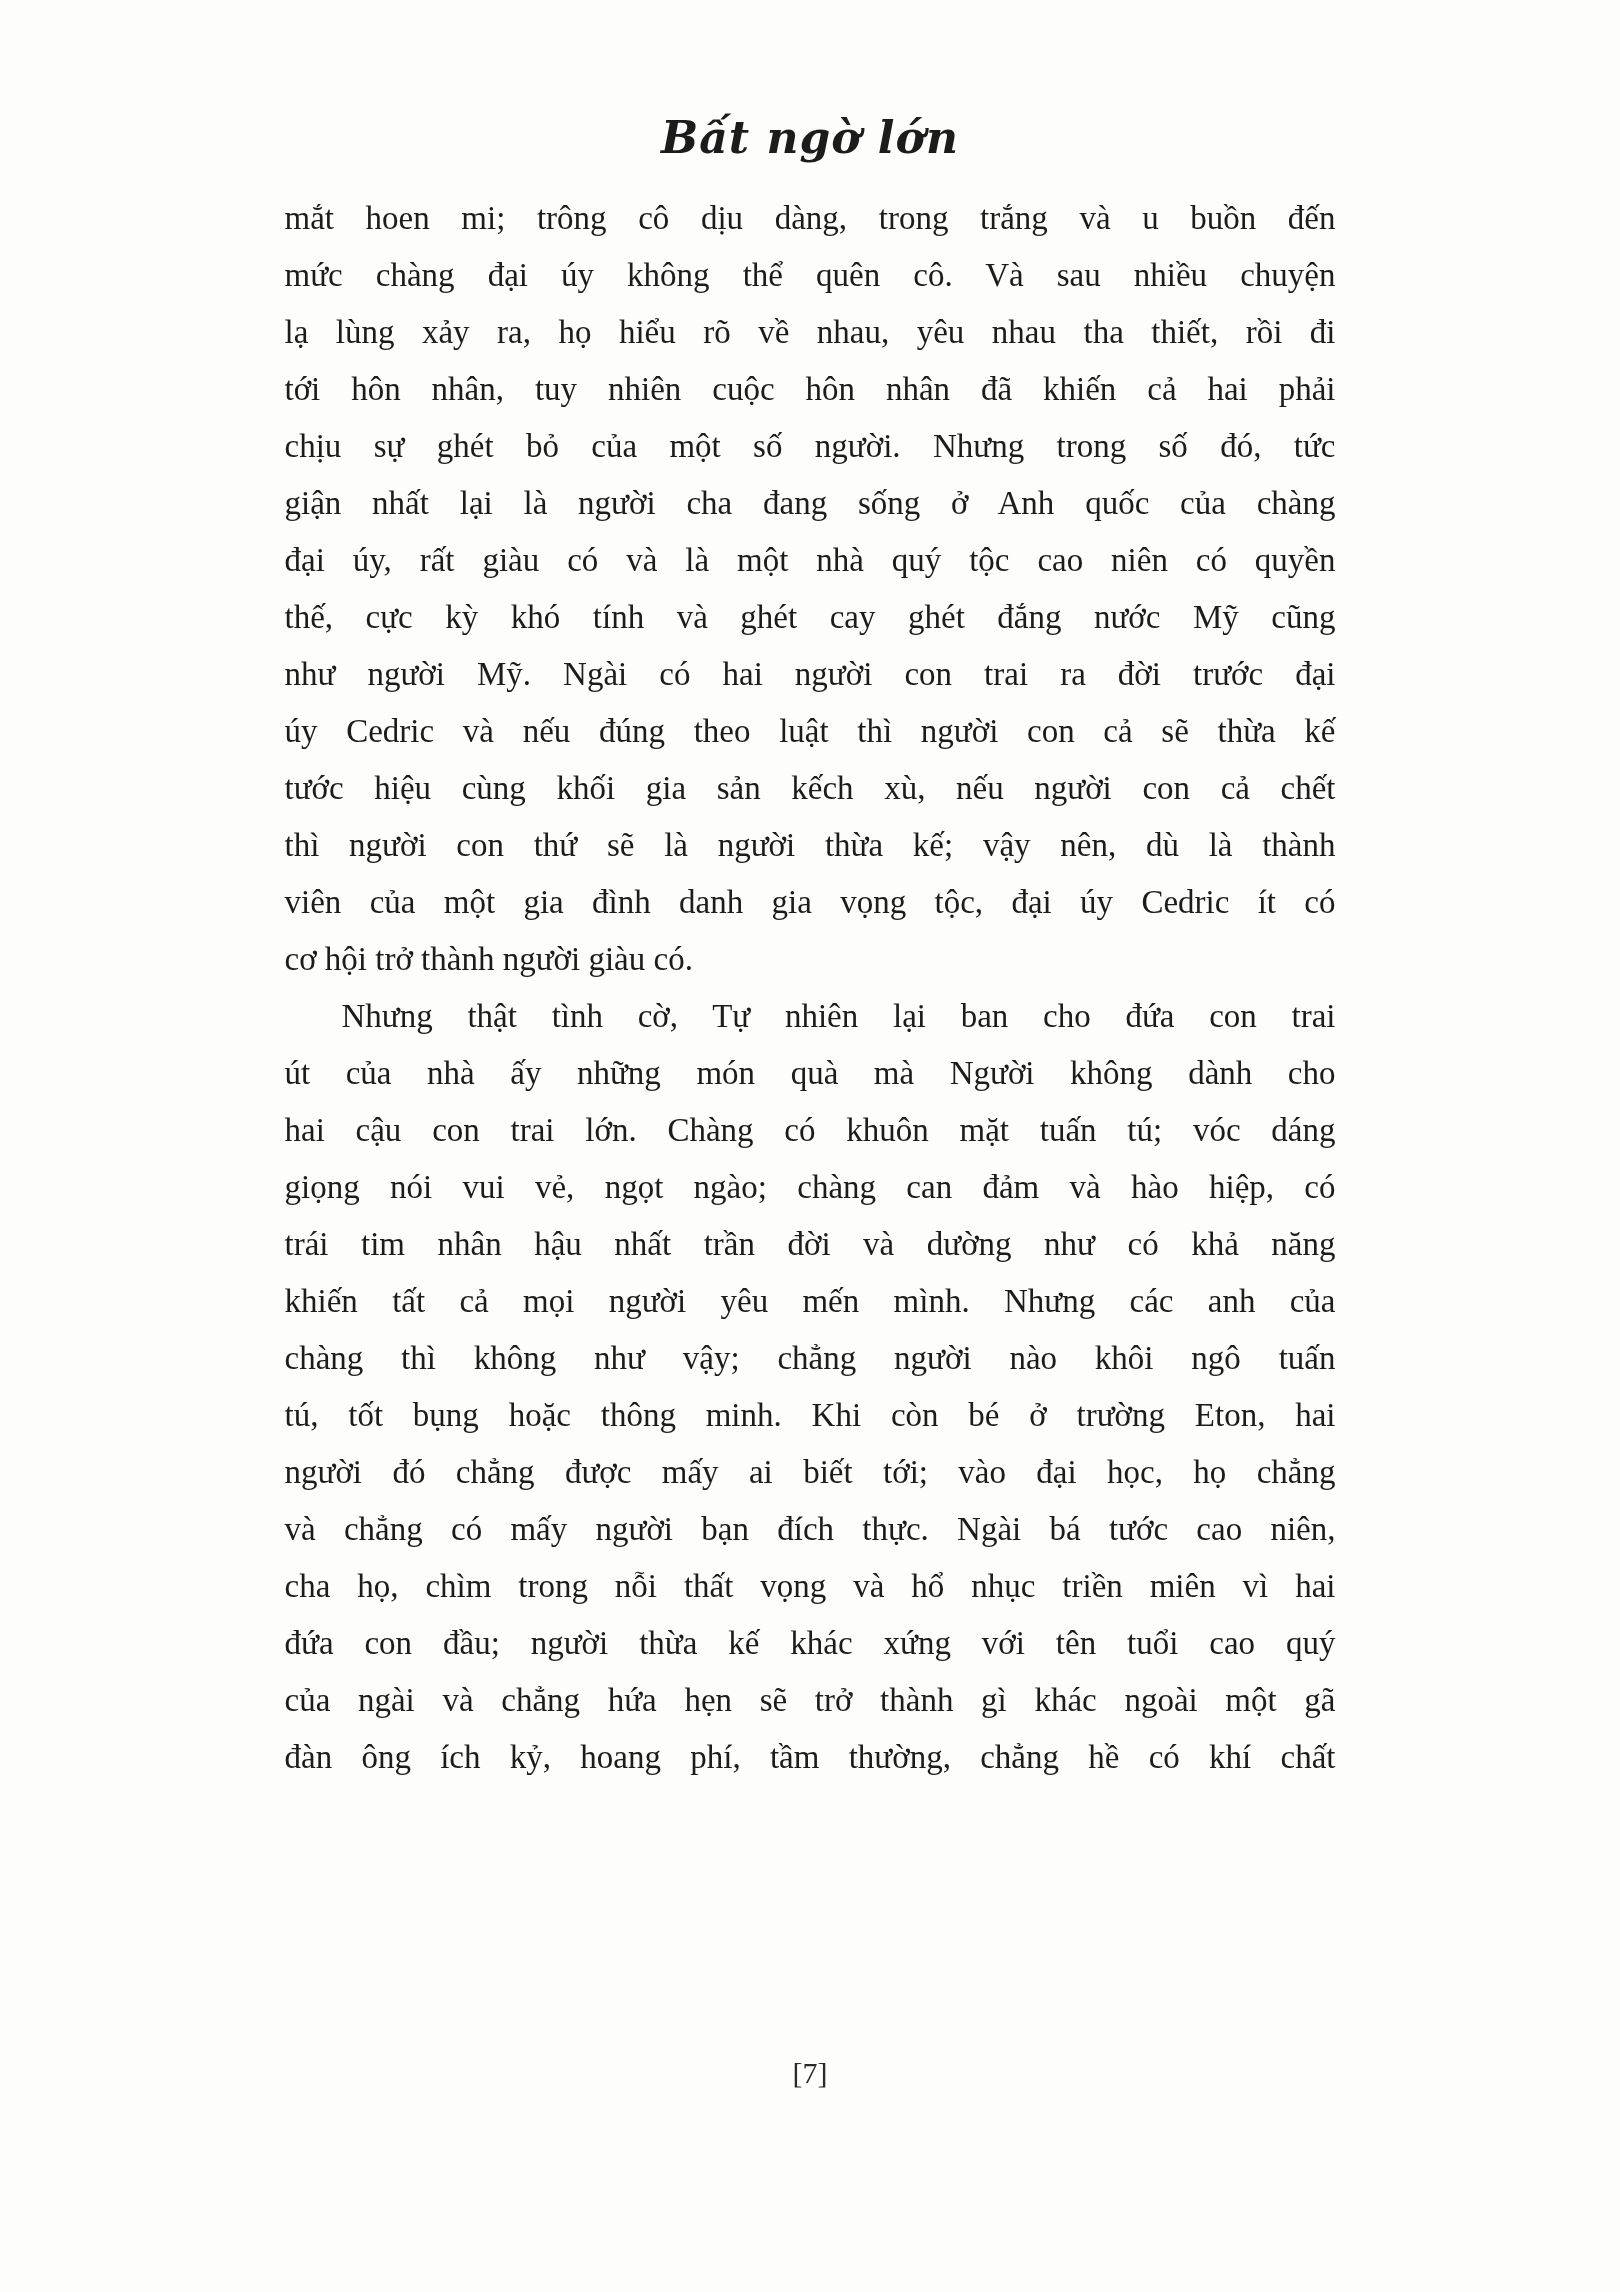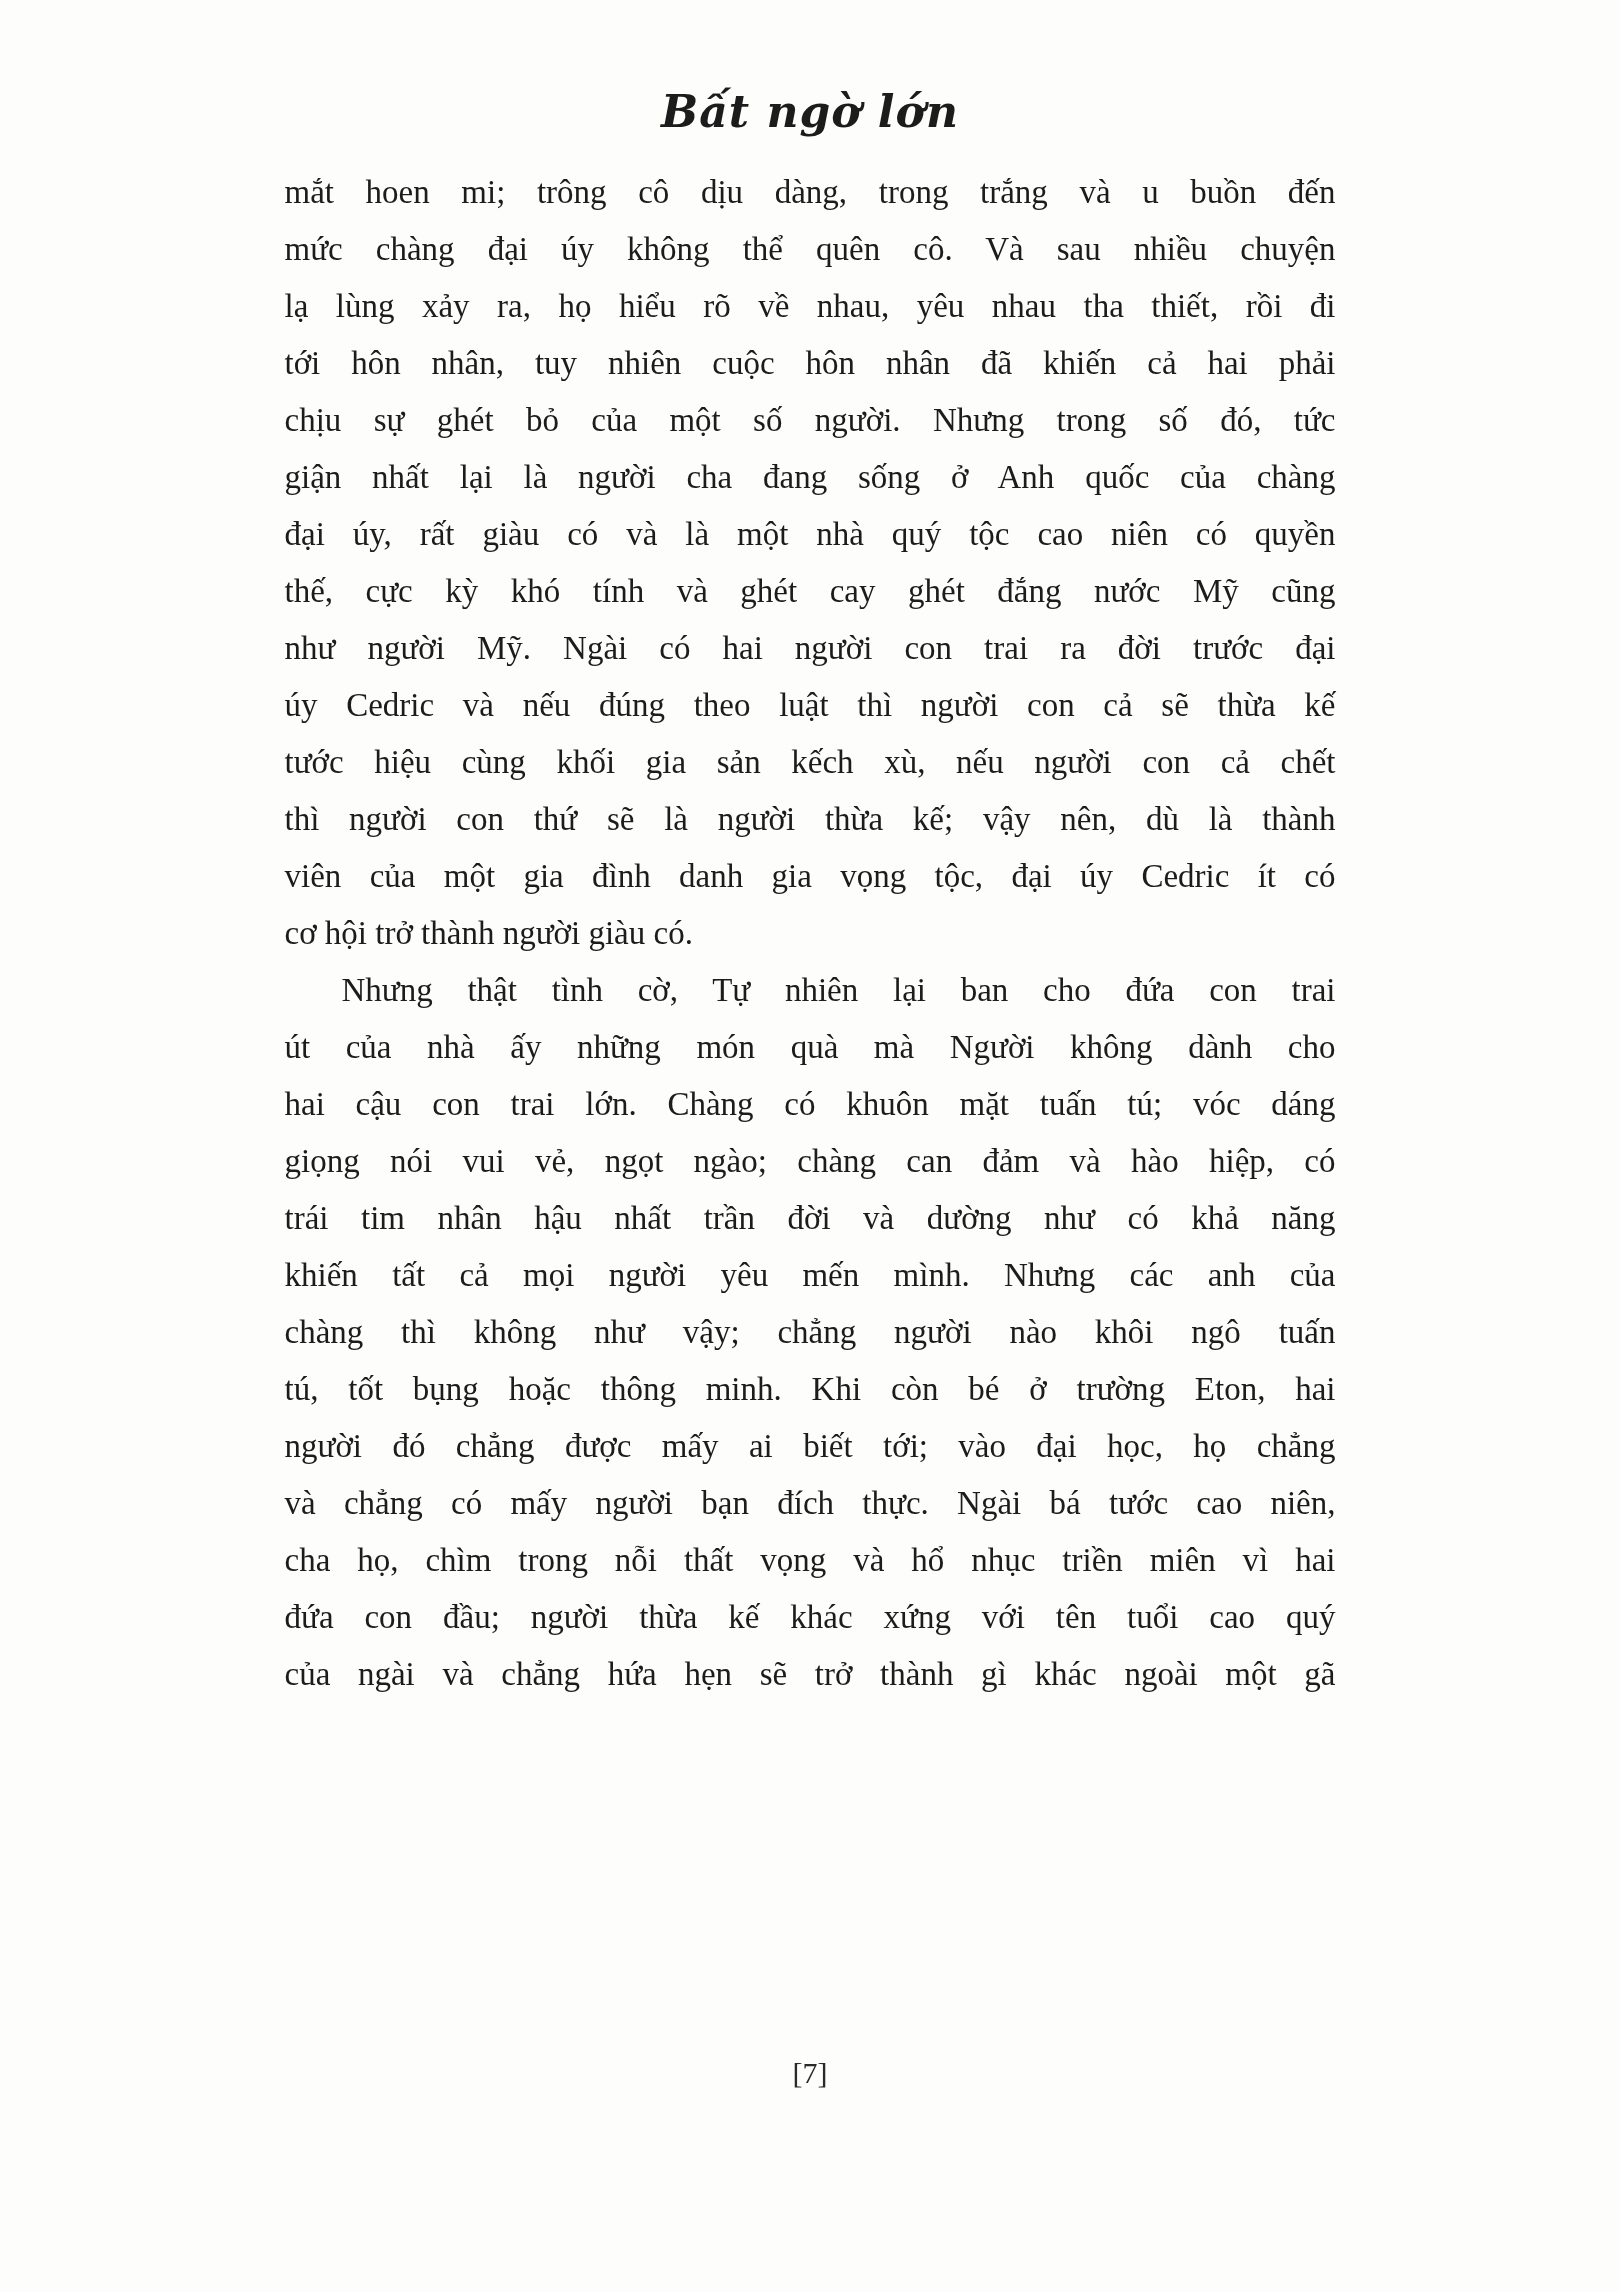--- a/index.html
+++ b/index.html
@@ -10,21 +10,21 @@
   .page {
     position: relative;
     width: 1620px;
     height: 2293px;
     background: #fdfdfc;
     color: #1c1c1c;
     font-family: "Liberation Serif", serif;
     overflow: hidden;
   }
   .chapter-title {
-    margin-top: 88px;
+    margin-top: 114px;
     width: 1051px;
     margin-left: auto;
     margin-right: auto;
     text-align: center;
     font-family: "DejaVu Serif", serif;
     font-style: italic;
     font-weight: bold;
     font-size: 44px;
     line-height: 1.1;
     letter-spacing: 1px;
@@ -88,19 +88,20 @@
       <div class="line">giọng nói vui vẻ, ngọt ngào; chàng can đảm và hào hiệp, có</div>
       <div class="line">trái tim nhân hậu nhất trần đời và dường như có khả năng</div>
       <div class="line">khiến tất cả mọi người yêu mến mình. Nhưng các anh của</div>
       <div class="line">chàng thì không như vậy; chẳng người nào khôi ngô tuấn</div>
       <div class="line">tú, tốt bụng hoặc thông minh. Khi còn bé ở trường Eton, hai</div>
       <div class="line">người đó chẳng được mấy ai biết tới; vào đại học, họ chẳng</div>
       <div class="line">và chẳng có mấy người bạn đích thực. Ngài bá tước cao niên,</div>
       <div class="line">cha họ, chìm trong nỗi thất vọng và hổ nhục triền miên vì hai</div>
       <div class="line">đứa con đầu; người thừa kế khác xứng với tên tuổi cao quý</div>
       <div class="line">của ngài và chẳng hứa hẹn sẽ trở thành gì khác ngoài một gã</div>
+      <div class="line">đàn ông ích kỷ, hoang phí, tầm thường, chẳng hề có khí chất</div>
     </div>
   </div>
 
   <div class="page-number">[7]</div>
 
 </div>
 
 
 </body></html>

